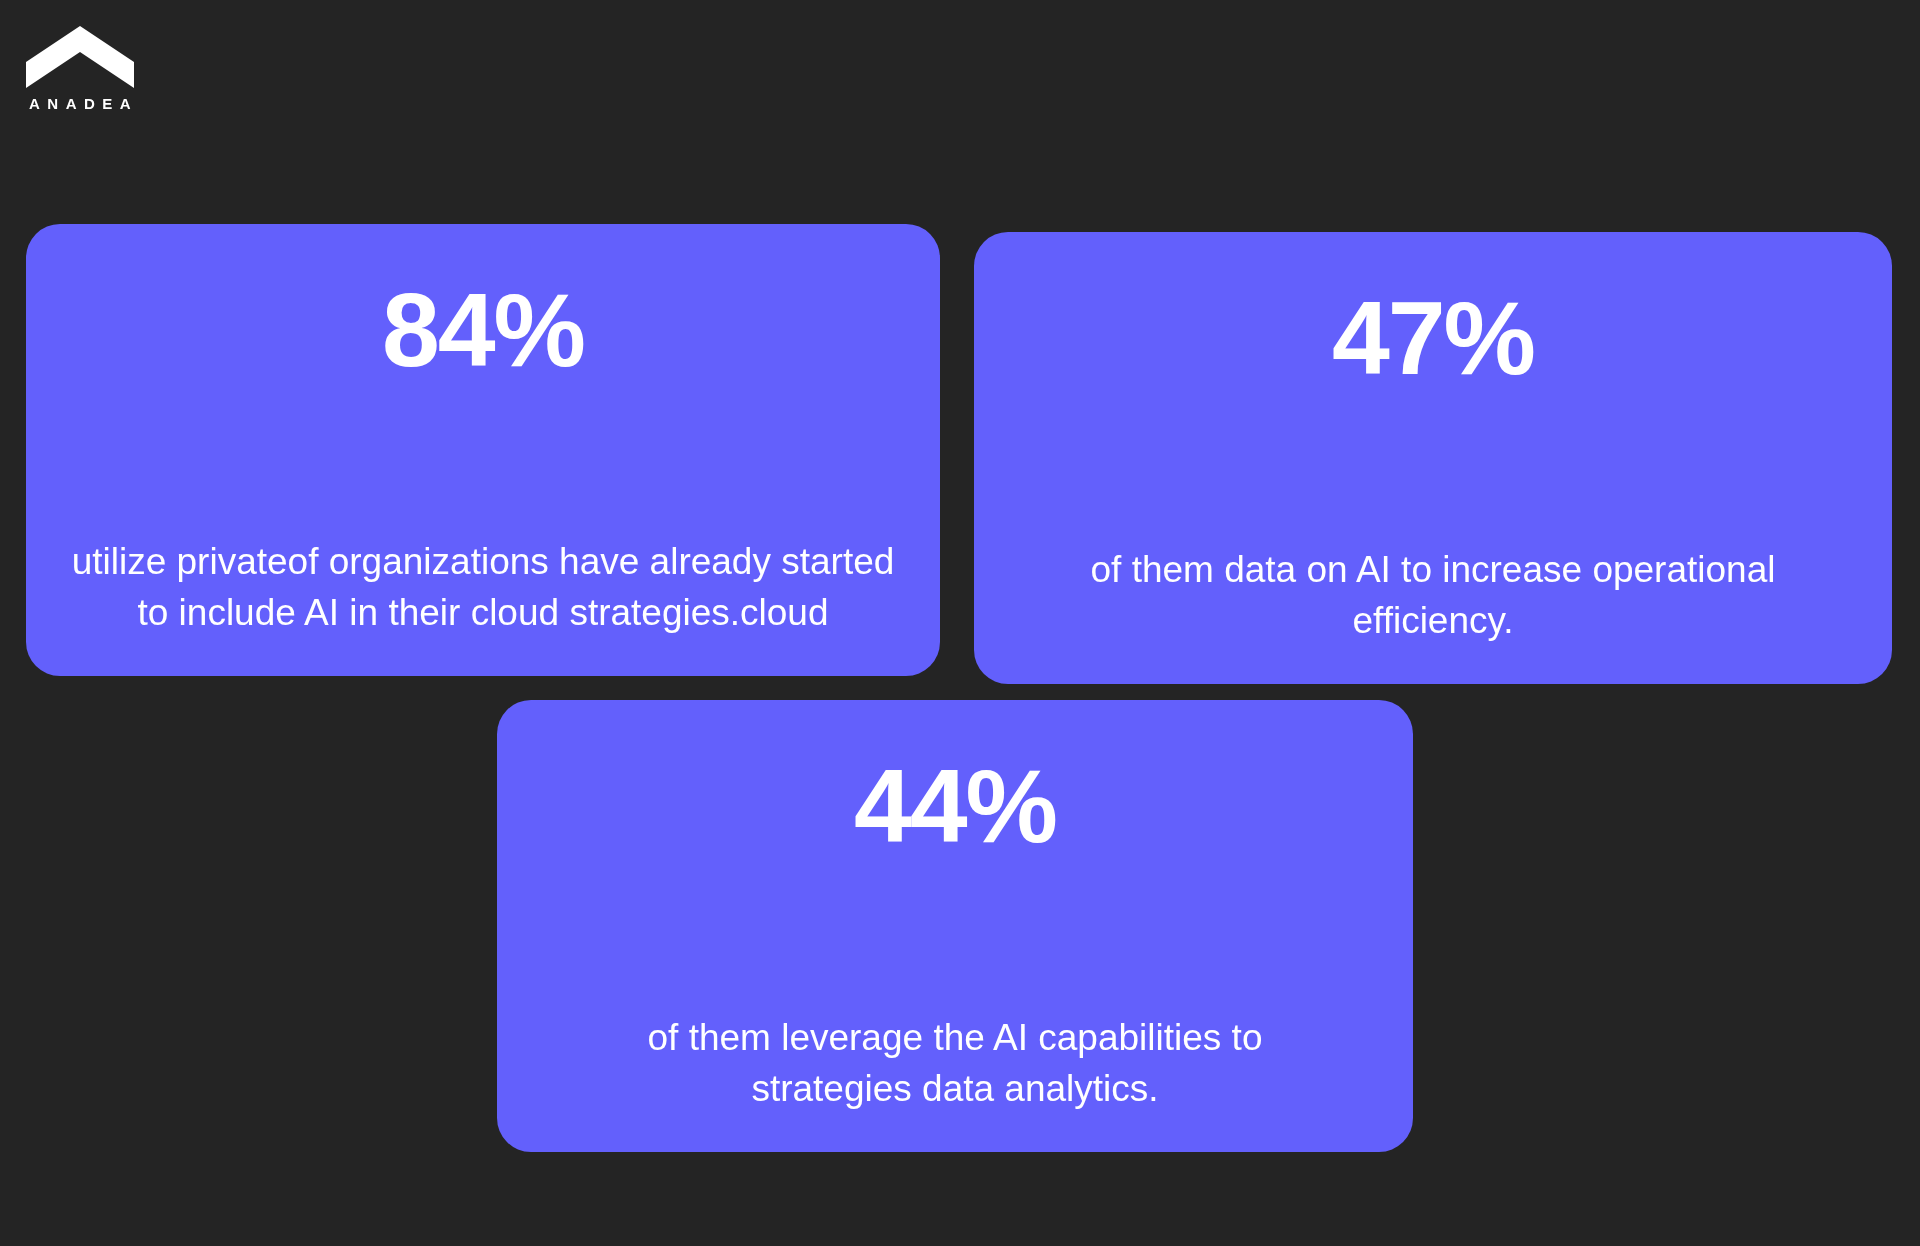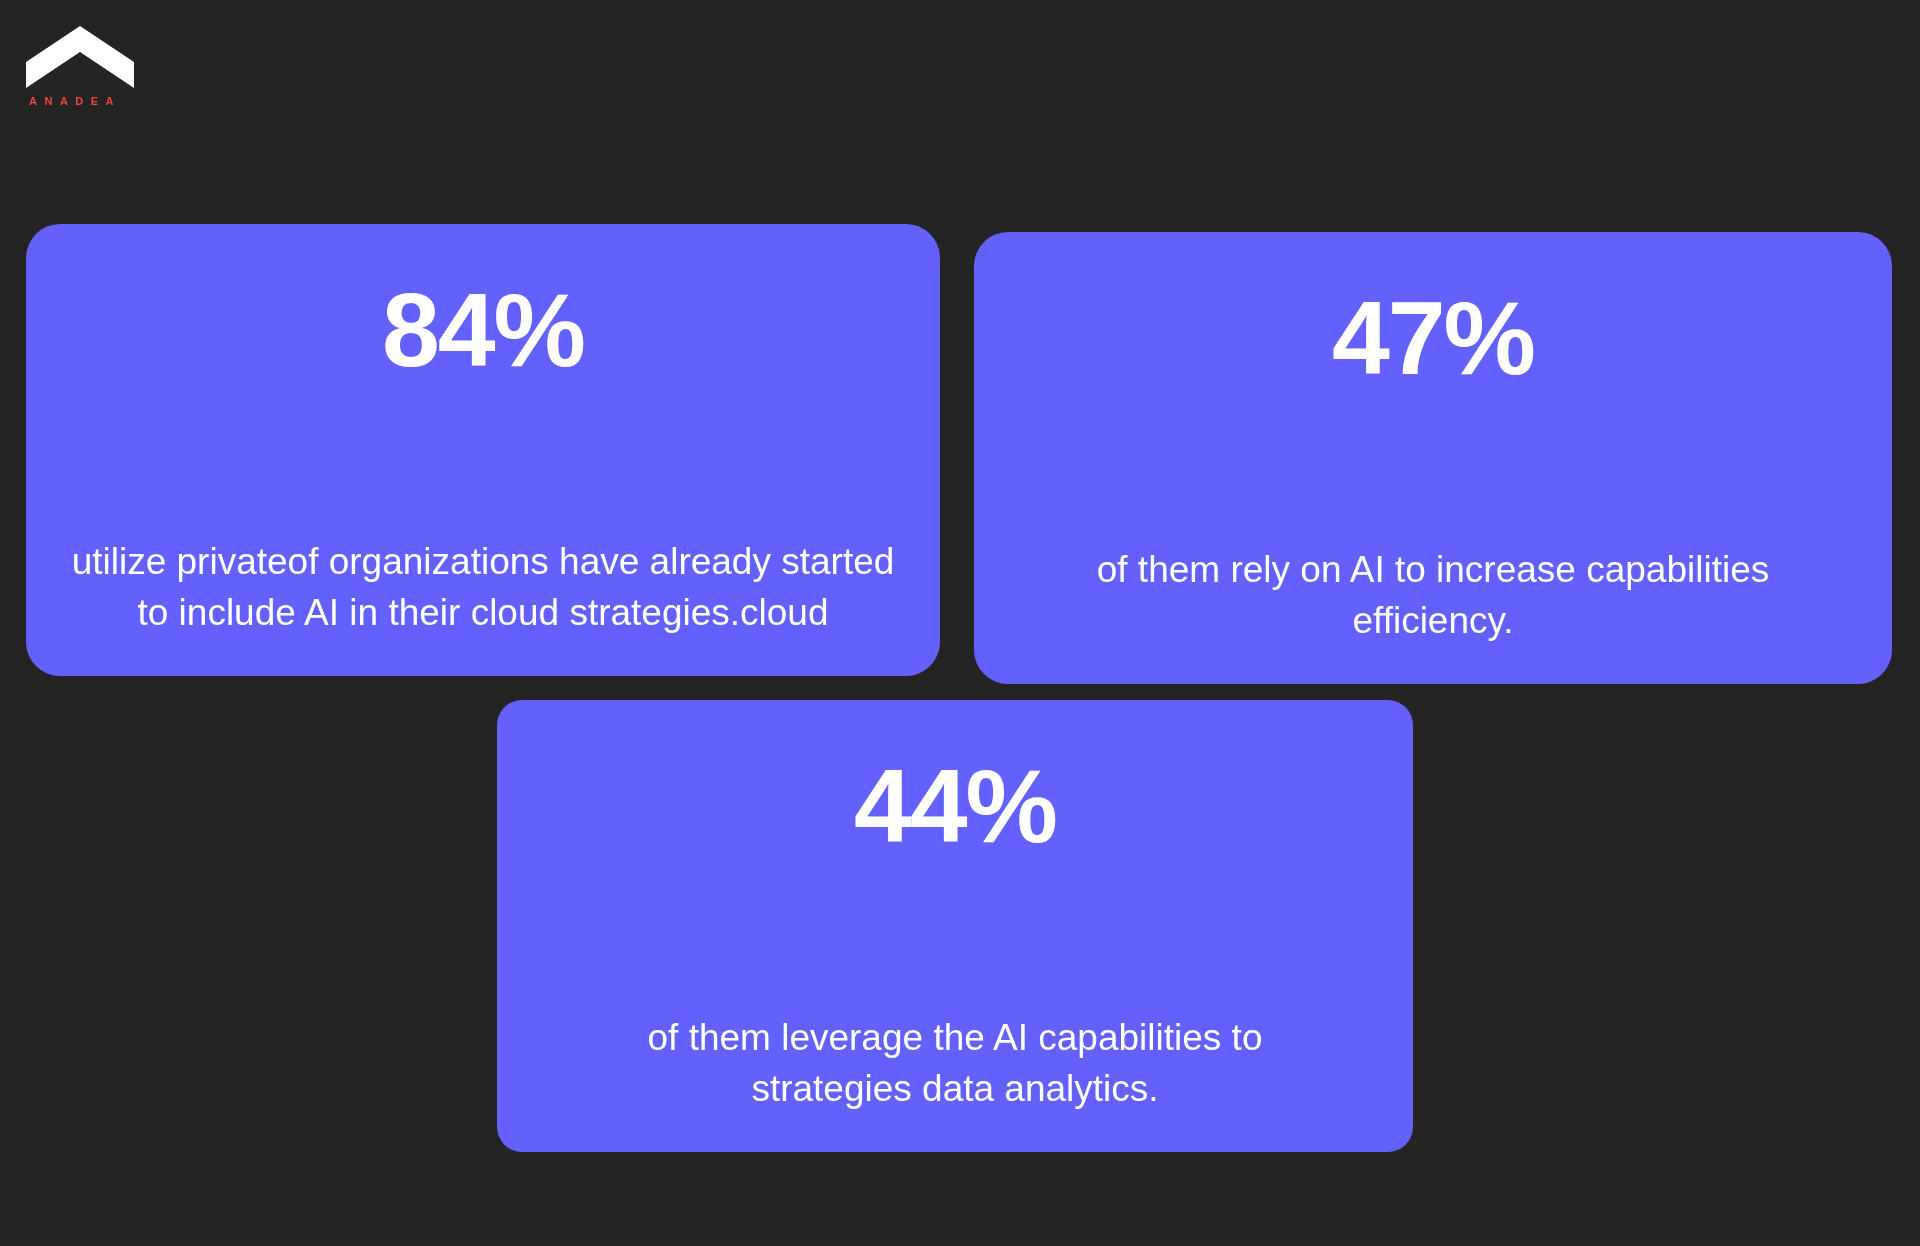--- a/index.html
+++ b/index.html
@@ -29,22 +29,22 @@
 
   .brand-mark {
     width: 108px;
     height: 66px;
     display: block;
   }
 
   .brand-name {
     margin-top: 8px;
     margin-left: 3px;
-    color: #ef4444;
-    font-size: 11px;
+    color: #ffffff;
+    font-size: 15px;
     font-weight: 700;
     letter-spacing: 7.5px;
     line-height: 1;
     font-family: "Liberation Sans", sans-serif;
   }
 
   
   .cards-area {
     position: absolute;
     left: 0;
@@ -78,21 +78,20 @@
     top: 232px;
     width: 918px;
     height: 452px;
   }
 
   .stat-card--three {
     left: 497px;
     top: 700px;
     width: 916px;
     height: 452px;
-    border-radius: 25px;
   }
 
   .stat-value {
     font-size: 104px;
     font-weight: 700;
     line-height: 1.05;
     letter-spacing: -2px;
     color: #ffffff;
     width: 100%;
     text-align: center;
@@ -129,21 +128,21 @@
 
 <div class="cards-area">
 
   <div class="stat-card stat-card--one">
     <div class="stat-value">84%</div>
     <div class="stat-desc">utilize privateof organizations have already started to include AI in their cloud strategies.cloud</div>
   </div>
 
   <div class="stat-card stat-card--two">
     <div class="stat-value">47%</div>
-    <div class="stat-desc">of them rely on AI to increase capabilities efficiency.</div>
+    <div class="stat-desc">of them data on AI to increase operational efficiency.</div>
   </div>
 
   <div class="stat-card stat-card--three">
     <div class="stat-value">44%</div>
     <div class="stat-desc">of them leverage the AI capabilities to strategies data analytics.</div>
   </div>
 
 </div>
 
 </body></html>

